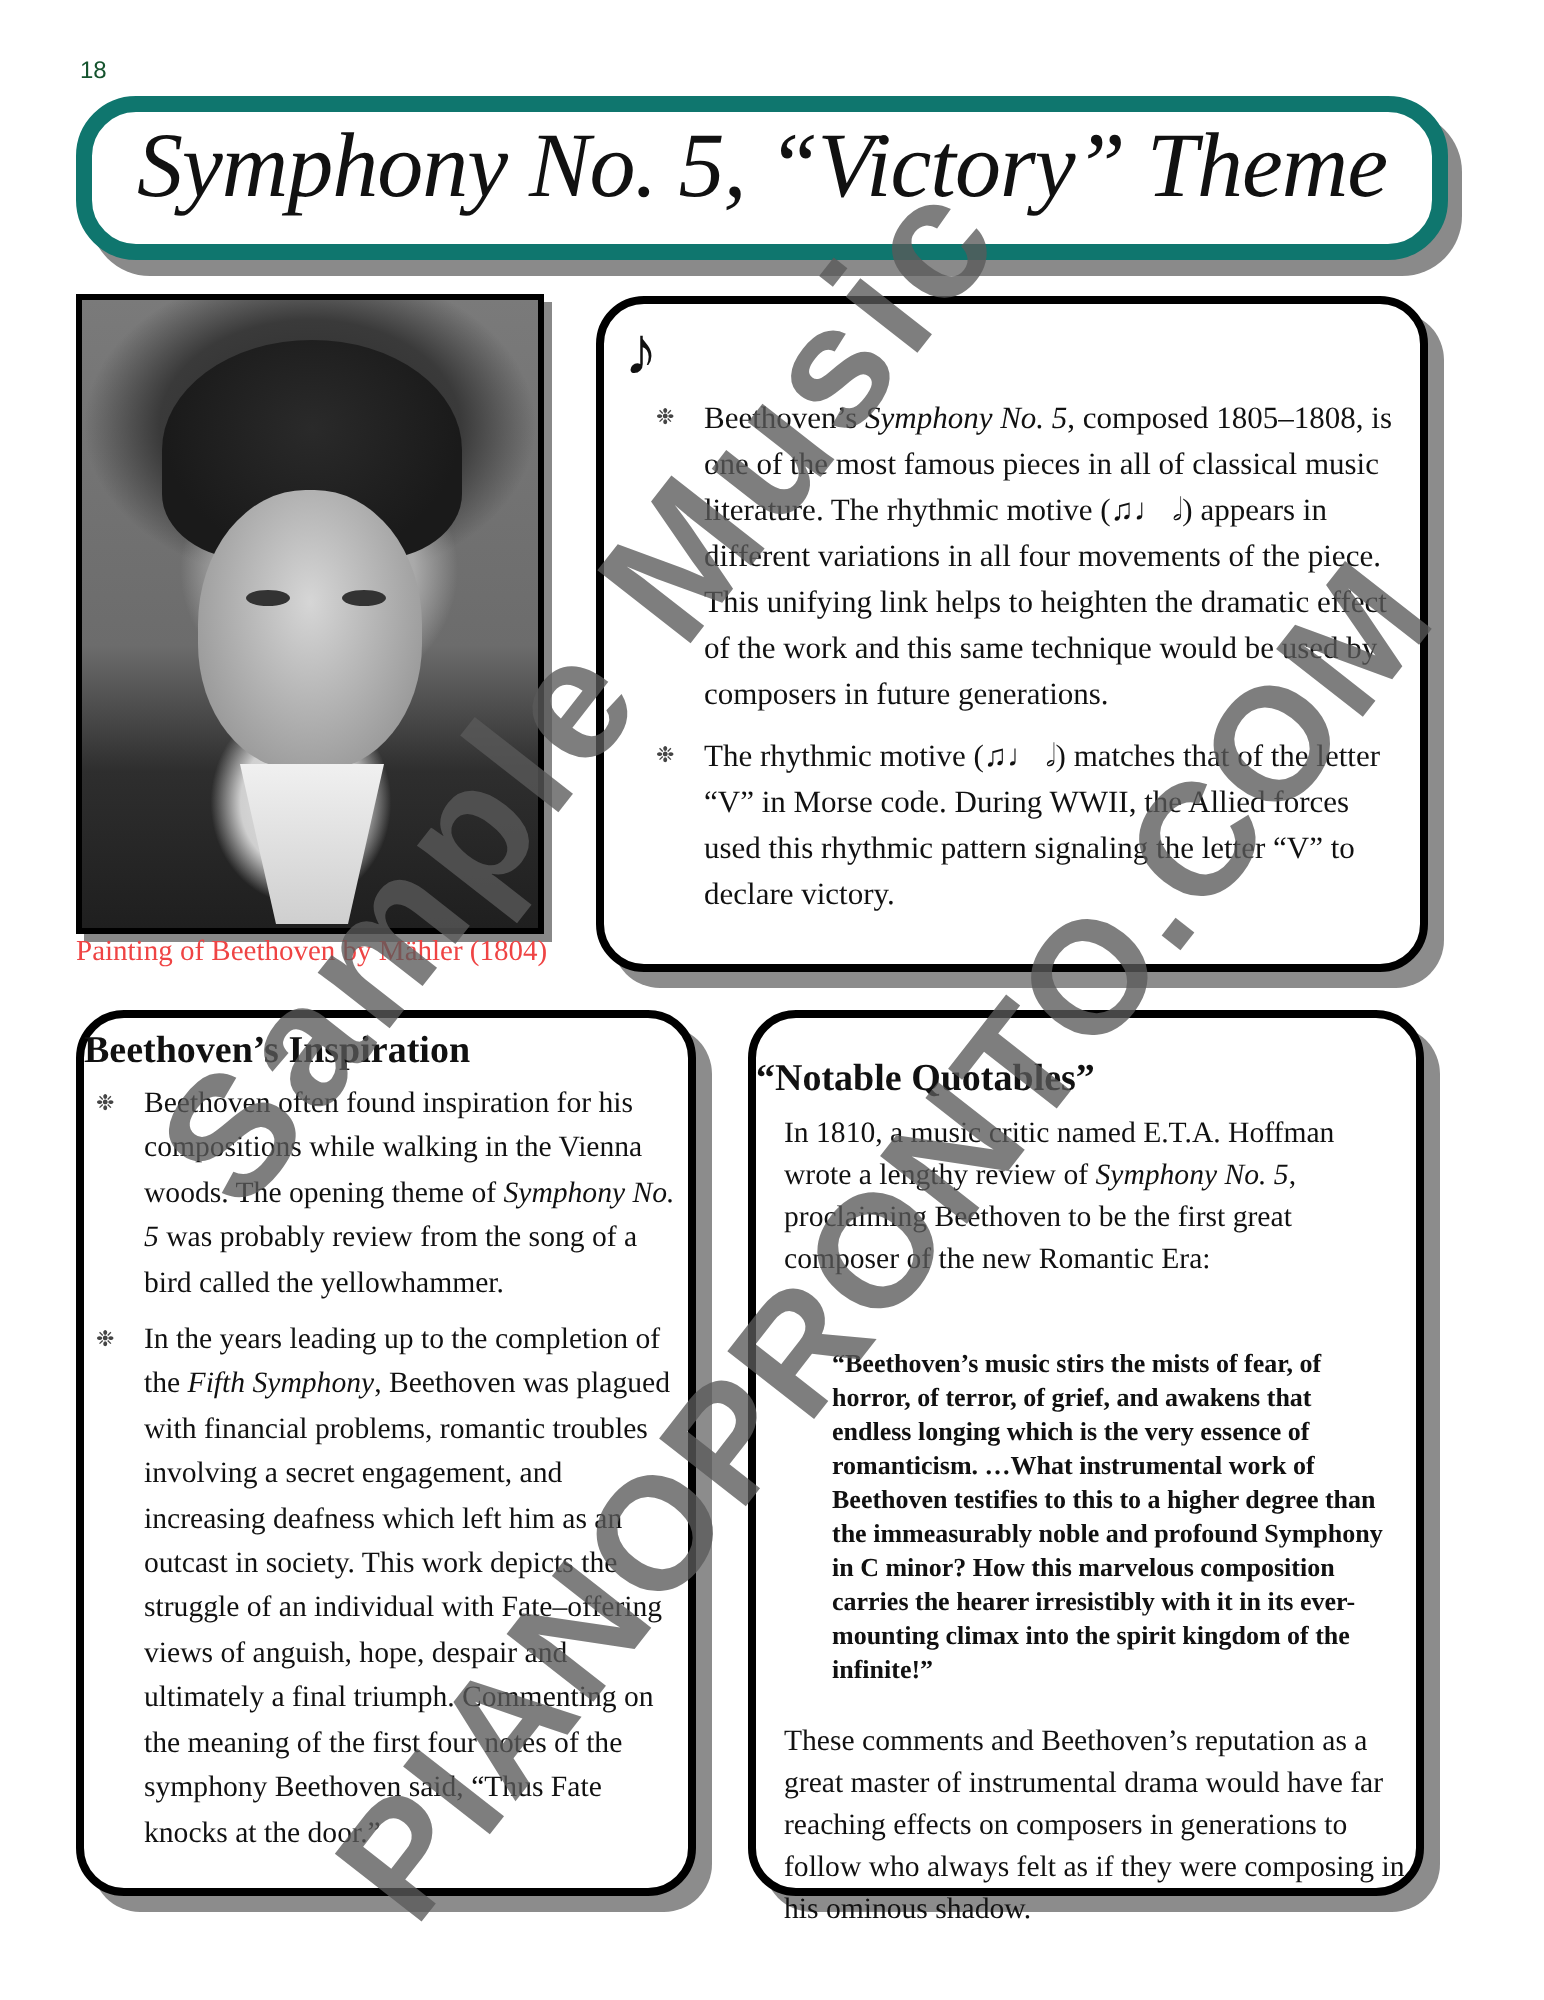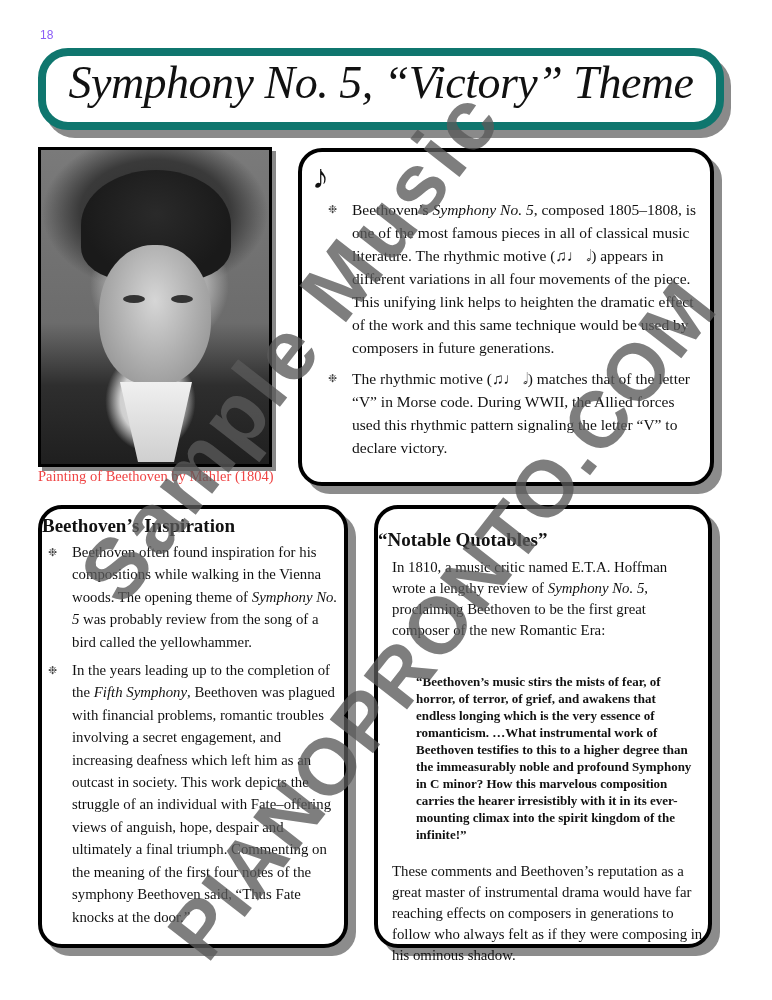--- a/index.html
+++ b/index.html
@@ -1,19 +1,19 @@
 <!DOCTYPE html>
 <html><head>
 <meta charset="utf-8">
 <style>
   html, body { margin:0; padding:0; background:#ffffff; }
   body { width:772px; height:1000px; position:relative; overflow:hidden;
          font-family:"Liberation Serif","DejaVu Serif",serif; color:#111; }
   .page-num { position:absolute; left:40px; top:28px; font-family:"Liberation Sans",sans-serif;
-              font-size:12px; color:#8b5cf6; }
+              font-size:12px; color:#14532d; }
   .title-box { position:absolute; left:38px; top:48px; width:670px; height:66px;
                border:8px solid #0f766e; border-radius:30px; background:#fff;
                box-shadow:7px 8px 0 #8a8a8a; display:flex; align-items:flex-start; justify-content:center; }
   .title-box h1 { margin:0; font-weight:normal; font-style:italic; font-size:46px; letter-spacing:-0.5px; }
 
   .portrait { position:absolute; left:38px; top:147px; width:228px; height:314px;
               border:3px solid #000; box-shadow:4px 4px 0 #888;
               background:
                 radial-gradient(ellipse 38% 26% at 52% 43%, #cfcfcf 0%, #a9a9a9 55%, transparent 80%),
                 radial-gradient(ellipse 55% 28% at 50% 20%, #2b2b2b 0%, #3a3a3a 60%, transparent 90%),

